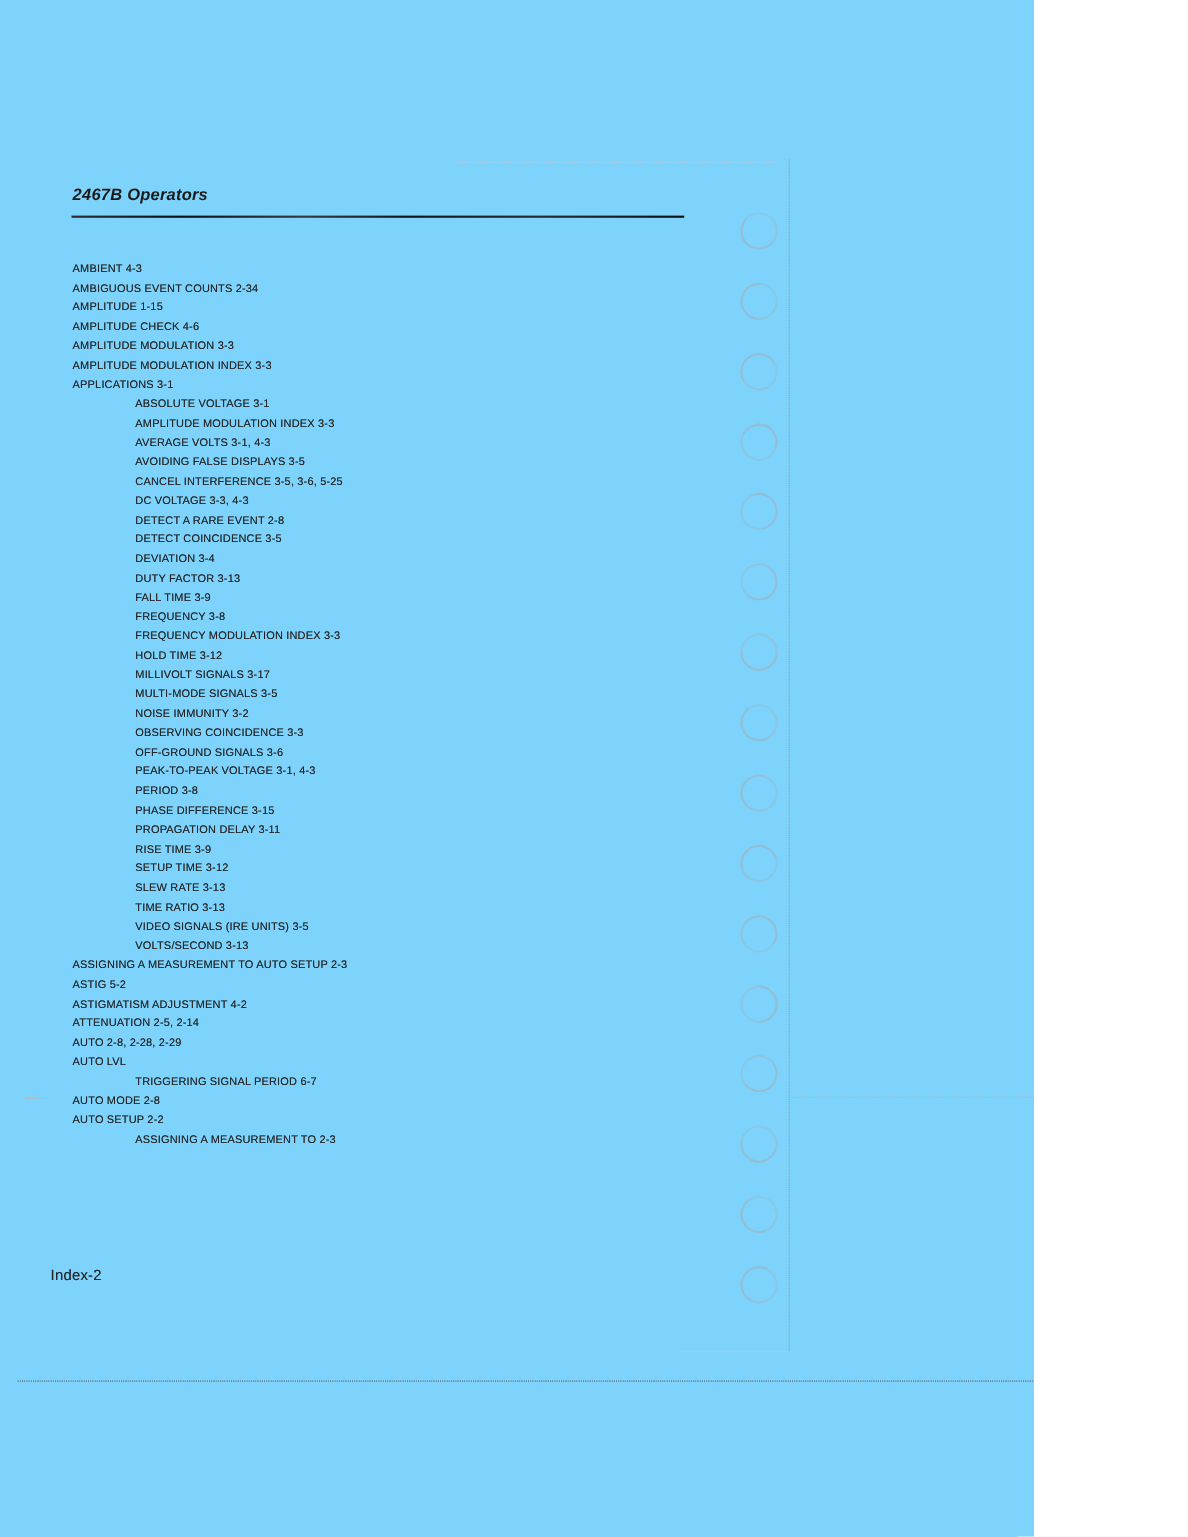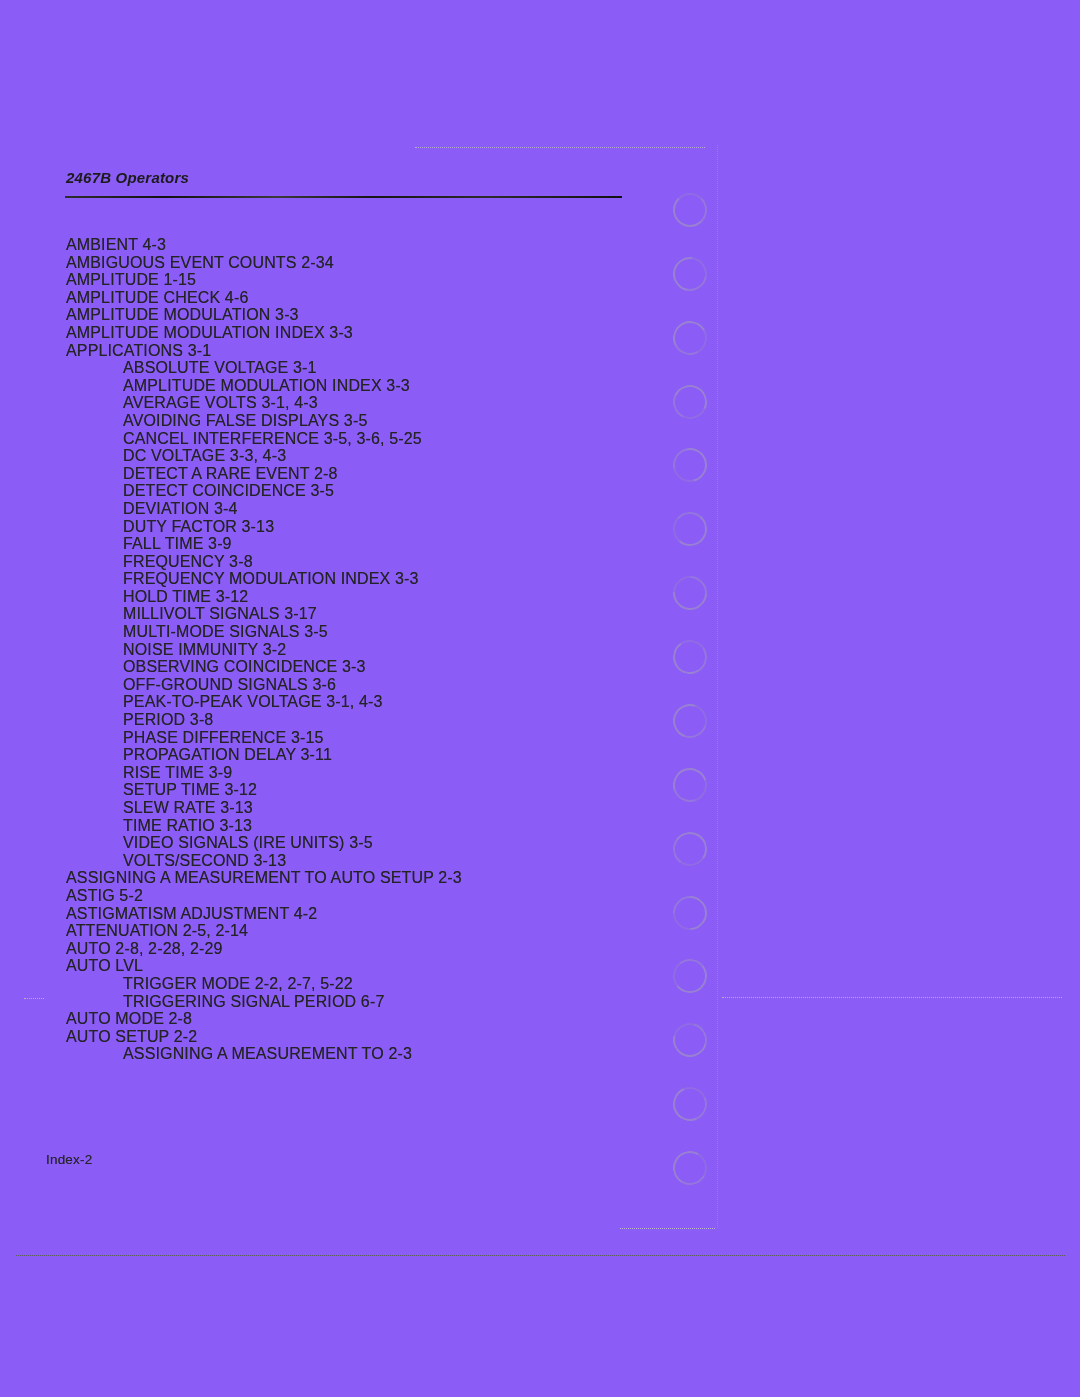--- a/index.html
+++ b/index.html
@@ -1,36 +1,36 @@
 <!DOCTYPE html>
 <html><head>
 <meta charset="utf-8">
 <style>
   html,body{margin:0;padding:0;background:#ffffff;}
   .page{
     position:relative;
-    width:1080px;height:1397px;
-    background:#8b5cf6;
+    width:940px;height:1397px;
+    background:#7dd3fc;
     overflow:hidden;
     font-family:"Liberation Sans", sans-serif;
   }
   .header-title{
     position:absolute;left:66px;top:169px;
     font-size:15px;font-weight:bold;font-style:italic;
     color:#1b1b1b;letter-spacing:.2px;
   }
   .header-rule{
     position:absolute;left:65px;top:196px;width:557px;height:2px;
     background:linear-gradient(90deg,#2e2e2e 0%,#101010 18%,#3a3a3a 38%,#151515 55%,#2b2b2b 76%,#111 100%);
   }
   .index-list{
     position:absolute;left:66px;top:236px;width:640px;
   }
   .entry{
-    font-size:16px;line-height:17.6px;color:#242424;
+    font-size:10px;line-height:17.6px;color:#242424;
     letter-spacing:.15px;white-space:pre;
     text-shadow:0 0 .4px rgba(20,20,20,.55);
   }
   .entry.indent{padding-left:57px;}
   .footer{
     position:absolute;left:46px;top:1152px;
     font-size:13.5px;color:#262626;letter-spacing:.2px;
     text-shadow:0 0 .4px rgba(20,20,20,.5);
   }
   
@@ -112,21 +112,20 @@
       <div class="entry indent">SLEW RATE 3-13</div>
       <div class="entry indent">TIME RATIO 3-13</div>
       <div class="entry indent">VIDEO SIGNALS (IRE UNITS) 3-5</div>
       <div class="entry indent">VOLTS/SECOND 3-13</div>
       <div class="entry">ASSIGNING A MEASUREMENT TO AUTO SETUP 2-3</div>
       <div class="entry">ASTIG 5-2</div>
       <div class="entry">ASTIGMATISM ADJUSTMENT 4-2</div>
       <div class="entry">ATTENUATION 2-5, 2-14</div>
       <div class="entry">AUTO 2-8, 2-28, 2-29</div>
       <div class="entry">AUTO LVL</div>
-      <div class="entry indent">TRIGGER MODE 2-2, 2-7, 5-22</div>
       <div class="entry indent">TRIGGERING SIGNAL PERIOD 6-7</div>
       <div class="entry">AUTO MODE 2-8</div>
       <div class="entry">AUTO SETUP 2-2</div>
       <div class="entry indent">ASSIGNING A MEASUREMENT TO 2-3</div>
     </div>
 
   <div class="footer">Index-2</div>
 
   <div class="vline"></div>
   <div class="binding-strip">

